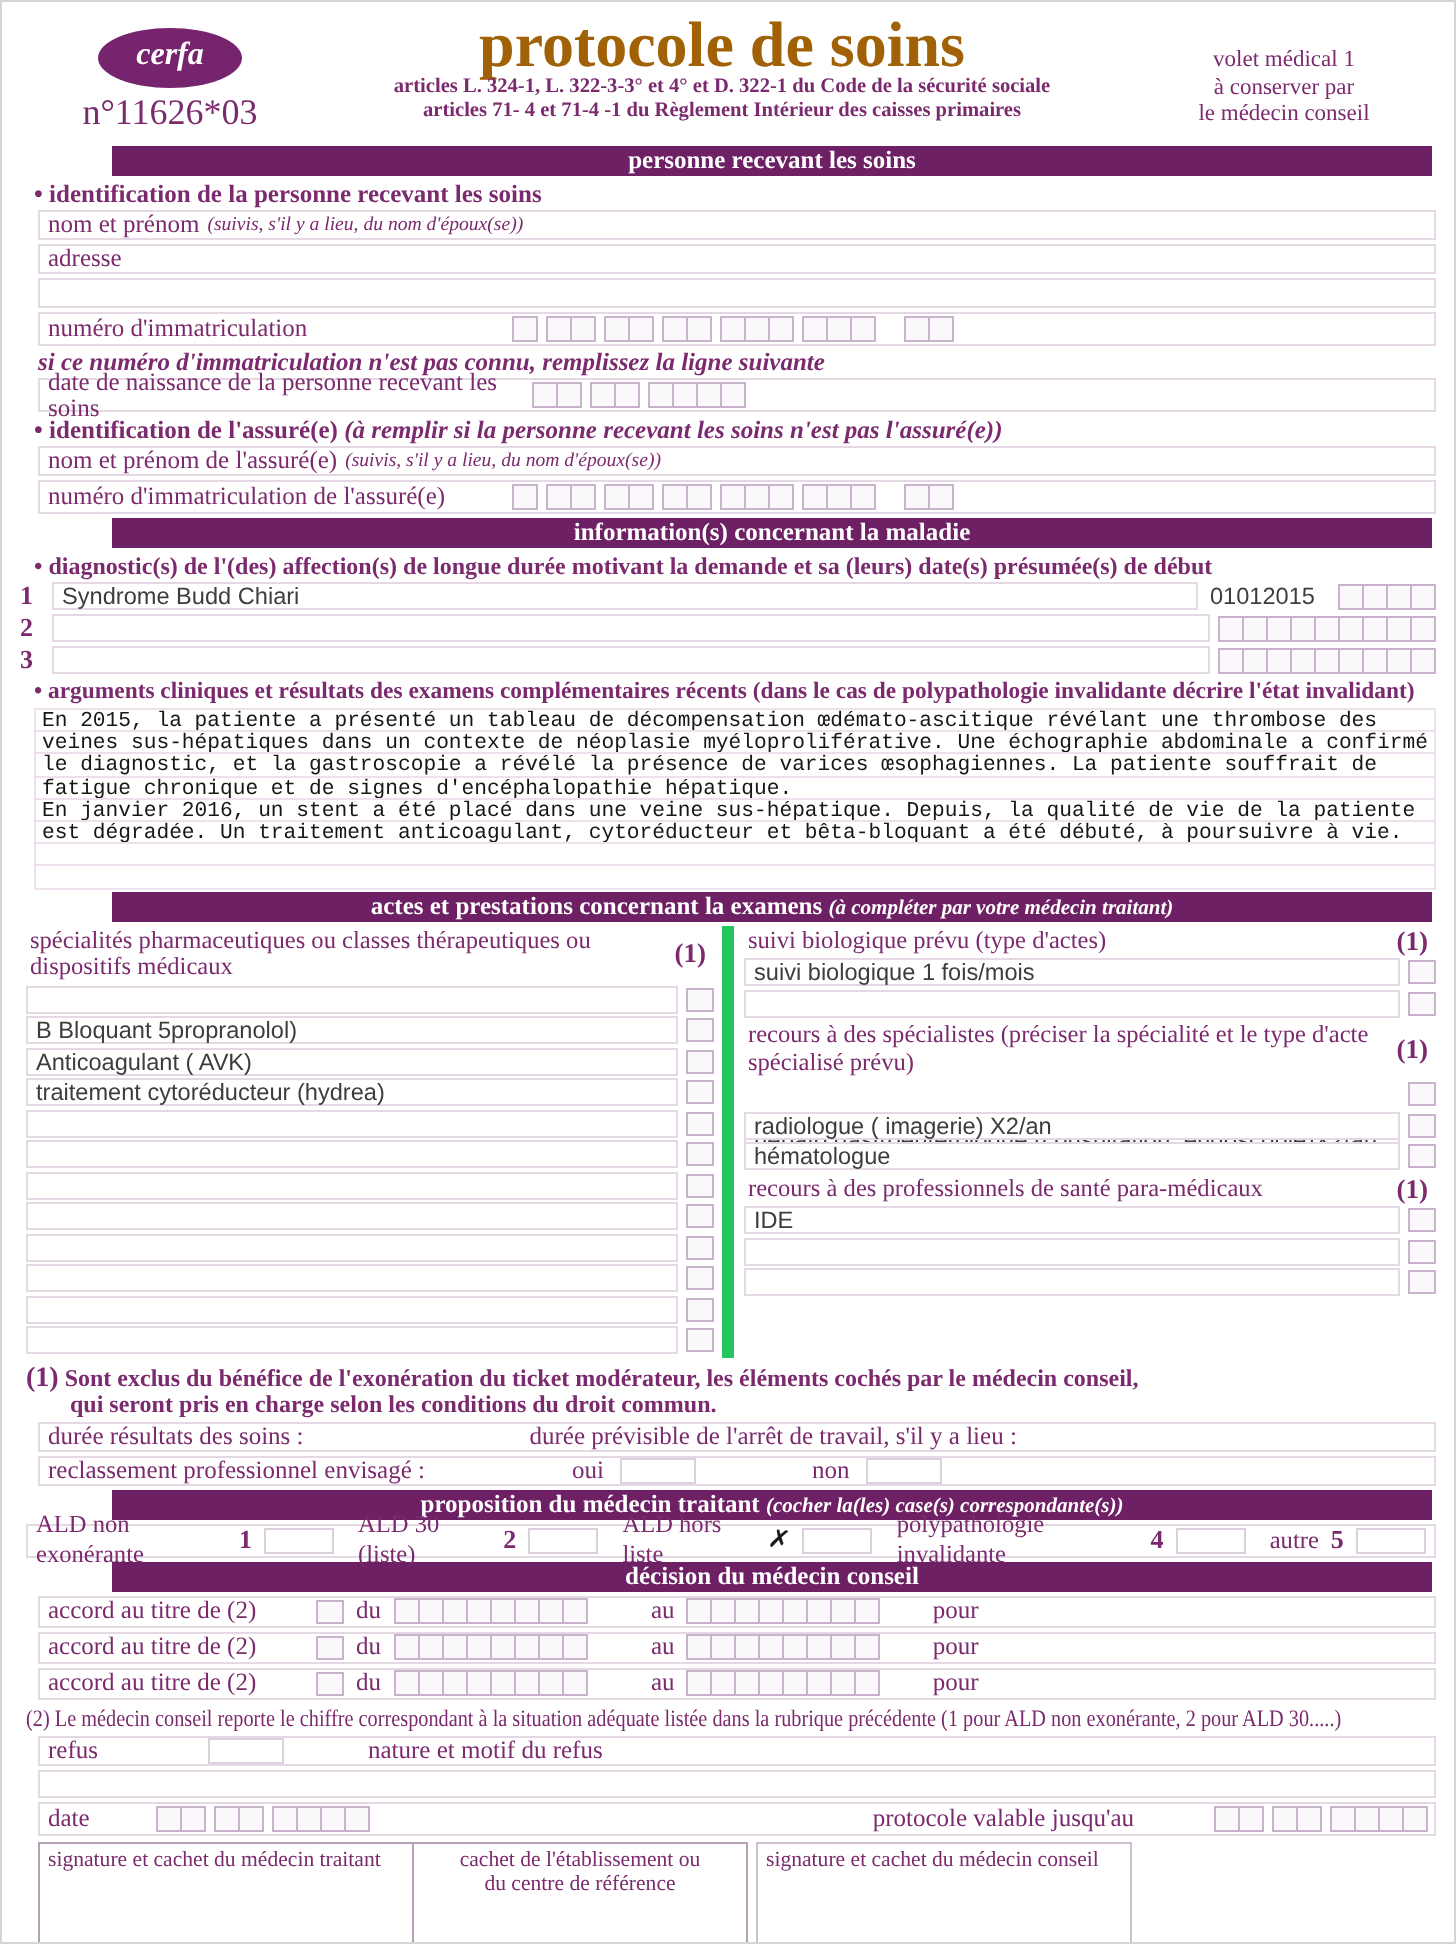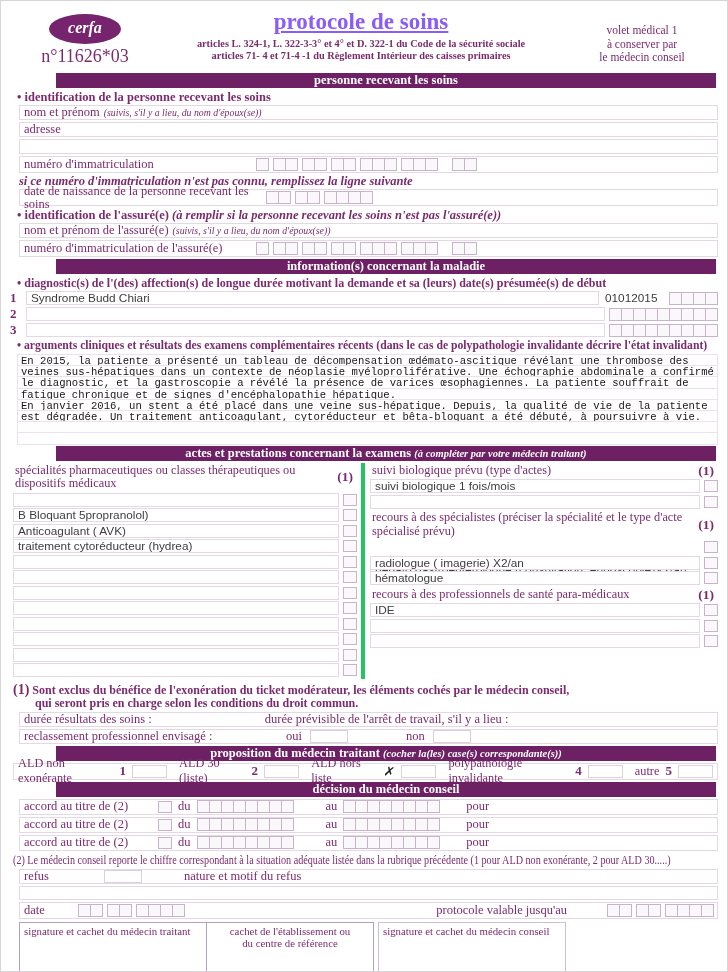--- a/index.html
+++ b/index.html
@@ -12,21 +12,21 @@
   
   .hdr { display: flex; padding: 5px 10px 0 14px; height: 70px; gap: 40px; }
   .hdr-left { width: 140px; padding-top: 8px; text-align: center; }
   .cerfa-oval {
     display: inline-block; width: 72px; height: 30px; line-height: 28px;
     background: #76246d; color: #fff; border-radius: 50%;
     font-style: italic; font-weight: bold; font-size: 16px;
   }
   .form-number { font-size: 18px; margin-top: 2px; color: #7b2a6e; }
   .hdr-center { flex: 1; text-align: center; }
-  .main-title { font-size: 23px; font-weight: bold; color: #8b5cf6; line-height: 32px; text-decoration: underline; }
+  .main-title { font-size: 32px; font-weight: bold; color: #a16207; line-height: 32px; }
   .articles { font-size: 10.3px; font-weight: bold; line-height: 11.5px; color: #7b2a6e; }
   .hdr-right { width: 150px; text-align: center; font-size: 11.5px; line-height: 13.5px; padding-top: 18px; }
   
   .banner {
     margin: 2px 11px 2px 55px; height: 15px; line-height: 15px;
     background: #6e2065; color: #fff; text-align: center;
     font-weight: bold; font-size: 12.5px;
   }
   .banner .bn-note { font-weight: bold; font-style: italic; font-size: 10.5px; }
   
@@ -56,21 +56,21 @@
   
   .clin { margin: 1px 9px 0 16px; }
   .clin-line {
     height: 12.2px; line-height: 12px; border: 1px solid #ece1ec; margin-bottom: -1px;
     font-family: "Liberation Mono", monospace; font-size: 10.6px; color: #161616;
     padding-left: 3px; background: #fff; white-space: nowrap; overflow: hidden;
   }
   
   .actes { display: flex; margin: 2px 9px 0 12px; }
   .acol-left { width: 348px; padding-right: 4px; }
-  .acol-right { flex: 1; border-left: 4px solid #22c55e; padding-left: 5px; }
+  .acol-right { flex: 1; border-left: 6px solid #22c55e; padding-left: 5px; }
   .ahead { display: flex; color: #7b2a6e; font-size: 12.3px; line-height: 13.5px; padding: 1px 0 2px 2px; }
   .ahead .htxt { flex: 1; }
   .ahead .one { font-weight: bold; font-size: 13.5px; padding: 0 4px 0 8px; align-self: center; }
   .arow { display: flex; align-items: center; height: 14.5px; margin-bottom: 1px; }
   .atext { flex: 1; border: 1px solid #e3d8e4; background: #fff; height: 14px; display: flex; align-items: center; padding-left: 4px; }
   .arow .chk { margin-left: 4px; }
   .sm { font-size: 12px; margin-top: 45px; }
   
   .fnote { margin: 4px 9px 1px 12px; font-weight: bold; font-size: 12px; line-height: 13.5px; }
   .fnote .n1 { font-size: 14px; }

